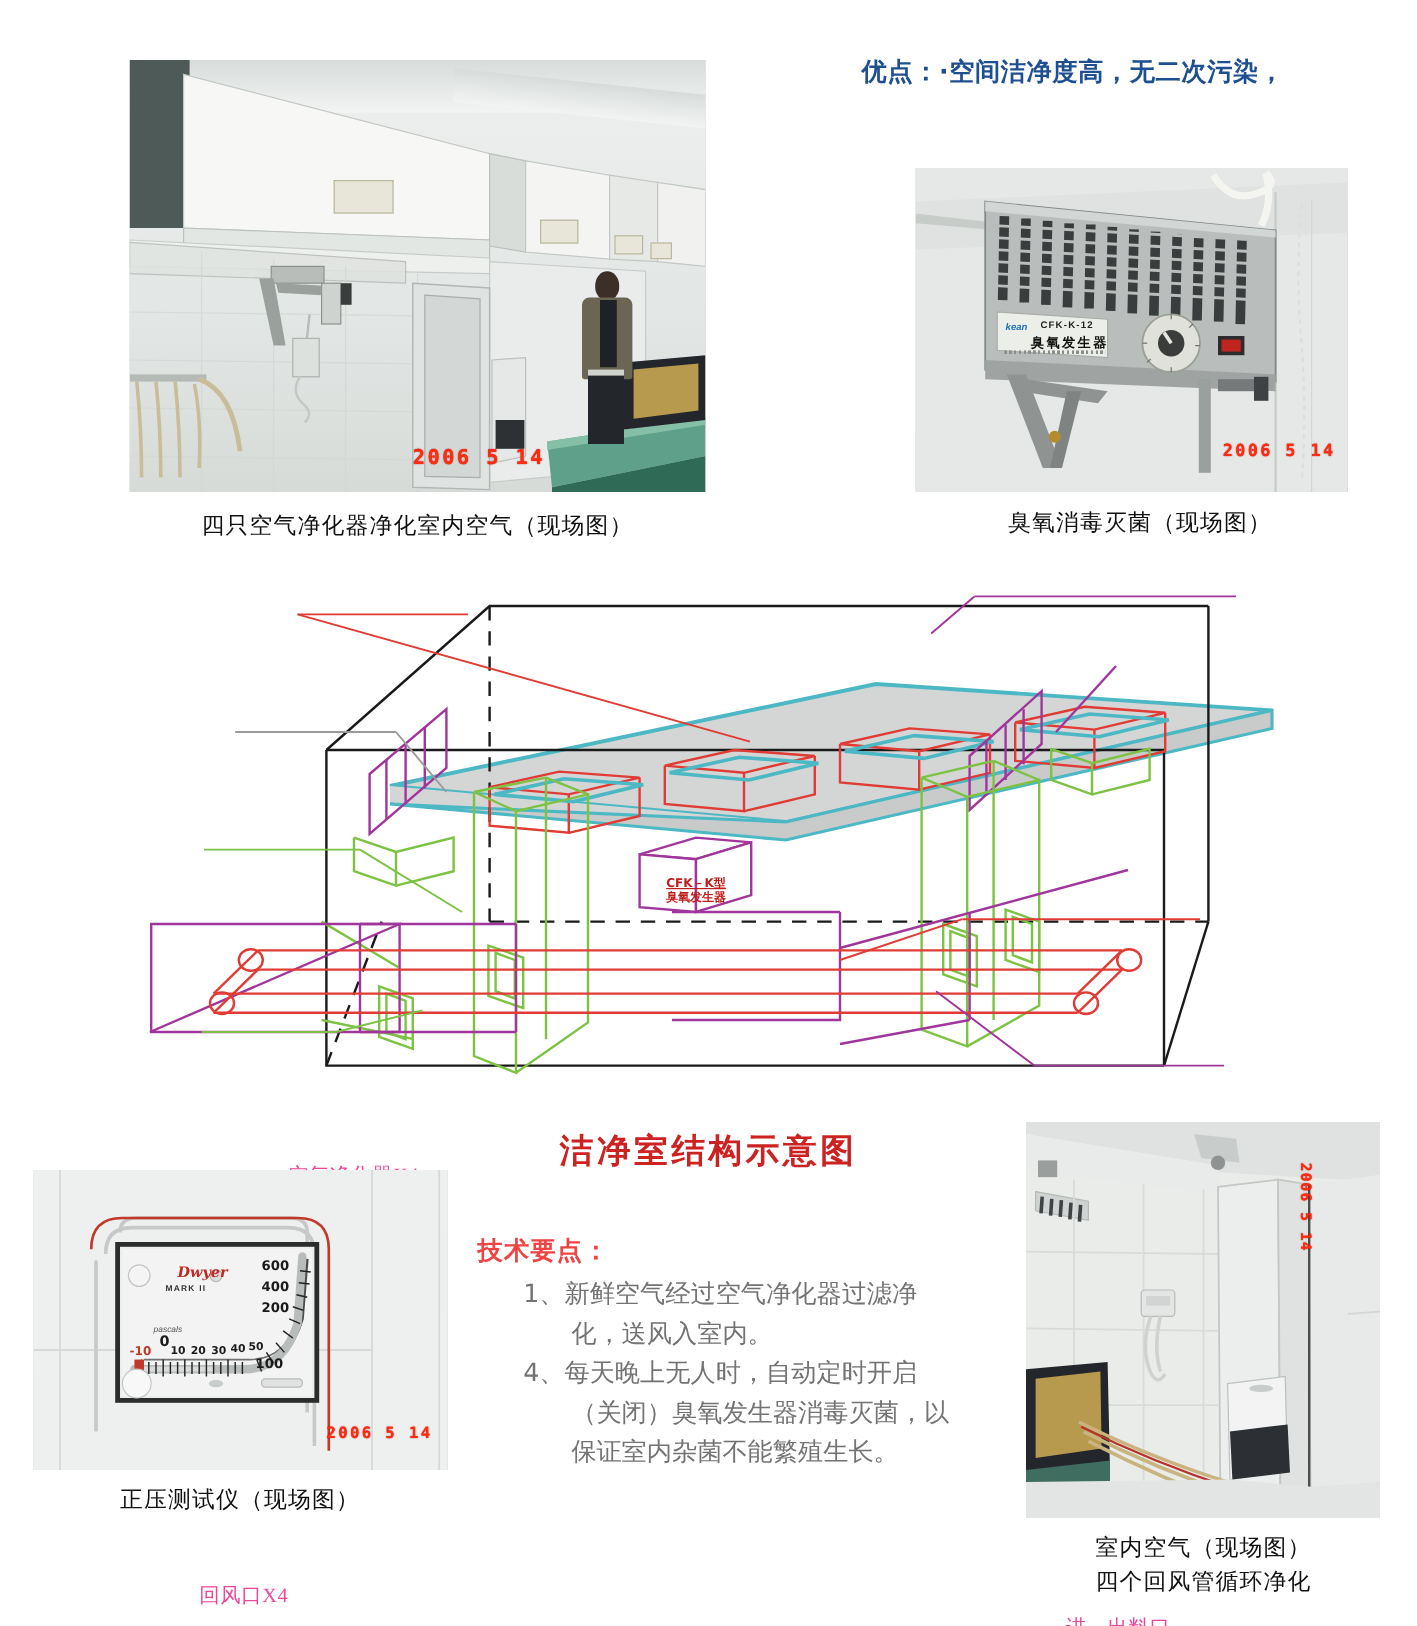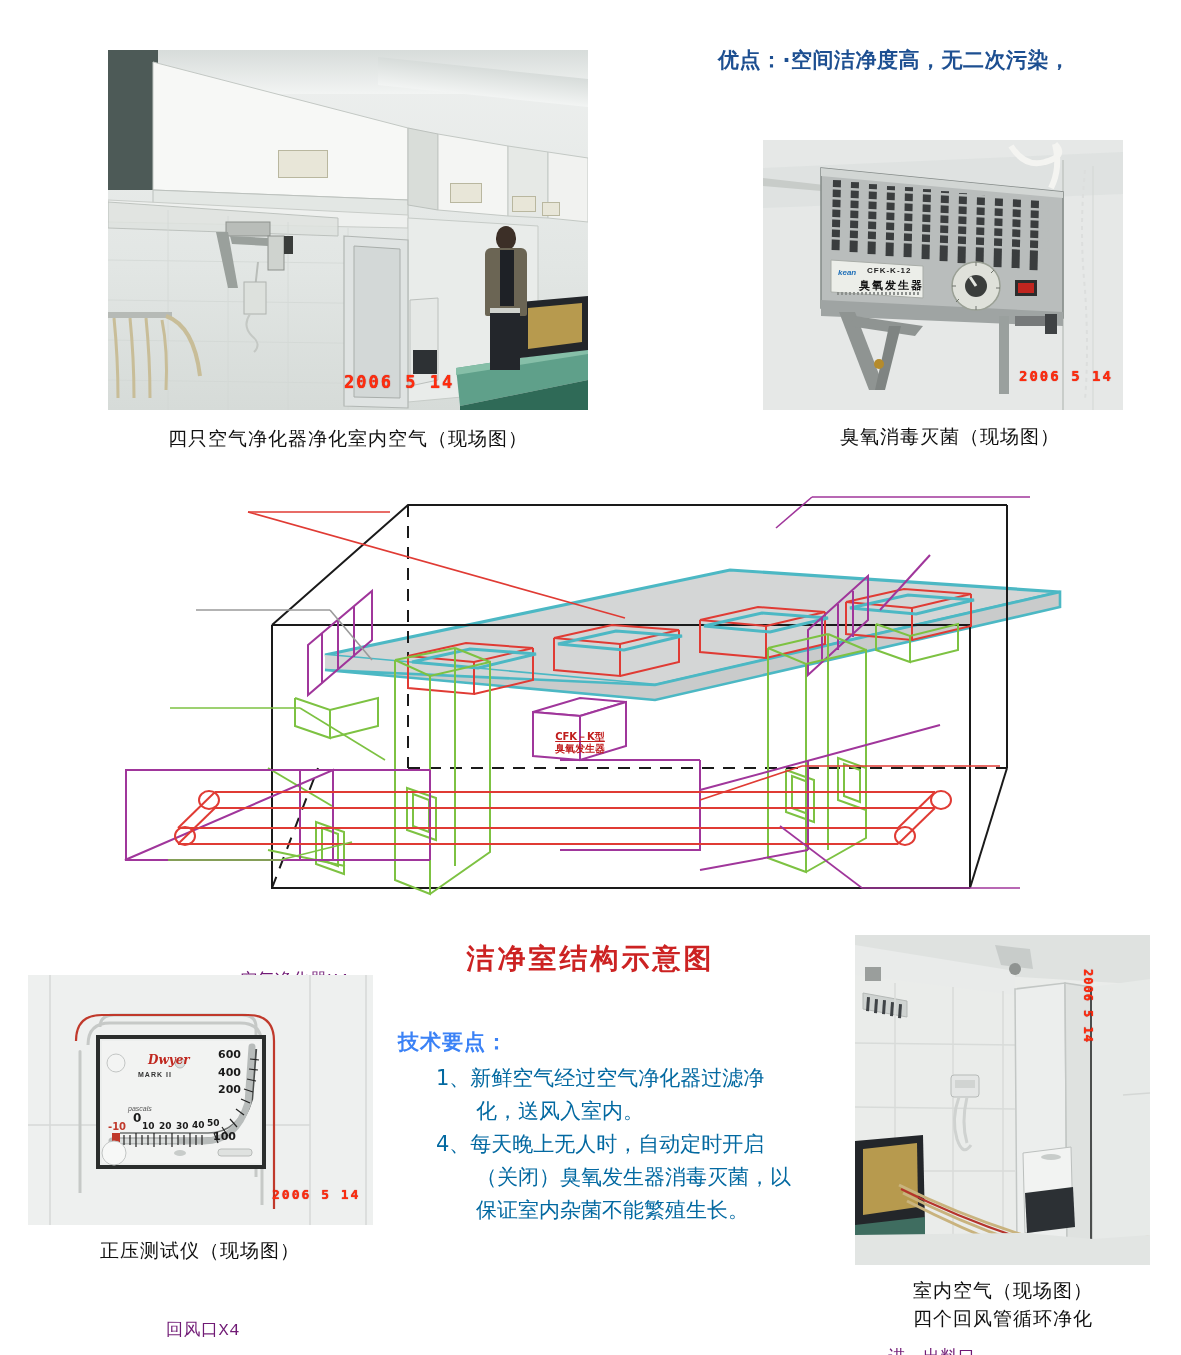--- a/index.html
+++ b/index.html
@@ -37,40 +37,40 @@
   .adv .l3{margin-left:30px;}
 
   
   #diagram{position:absolute;left:0;top:470px;width:1181px;height:470px;}
   .diagtitle{
     position:absolute;color:#cc2222;font-weight:bold;font-size:28px;
     letter-spacing:3px;left:0;width:1181px;text-align:center;top:940px;
     font-family:"DejaVu Sans","Liberation Sans",sans-serif;
   }
   .dlabel{
-    position:absolute;font-size:17px;letter-spacing:0.5px;color:#701a75;
-    white-space:nowrap;font-family:Liberation Mono, monospace;
+    position:absolute;font-size:17px;letter-spacing:0.5px;color:#ec4899;
+    white-space:nowrap;font-family:Liberation Serif, serif;
   }
   .ozlabel{
     position:absolute;color:#c01c1c;font-weight:bold;font-size:10px;
     line-height:12px;text-align:center;white-space:nowrap;
     font-family:"DejaVu Sans","Liberation Sans",sans-serif;
   }
 
   
   .tech{
     position:absolute;left:398px;top:1028px;width:400px;
     font-family:"DejaVu Sans","Liberation Sans",sans-serif;
   }
   .tech h3{
-    margin:0 0 6px 0;font-size:21px;color:#3b82f6;font-weight:bold;letter-spacing:1px;
+    margin:0 0 6px 0;font-size:21px;color:#ef4444;font-weight:bold;letter-spacing:1px;
   }
   .tech ol{margin:0;padding:0;list-style:none;}
   .tech li{
-    font-size:21px;line-height:33px;color:#0369a1;
+    font-size:21px;line-height:33px;color:#737373;
     text-indent:-40px;padding-left:78px;letter-spacing:0px;
   }
 
   
   .p1-wall{position:absolute;background:linear-gradient(180deg,#eef0ef 0%,#e2e6e4 60%,#d6dbd8 100%);}
   .p1-ceil{position:absolute;background:linear-gradient(180deg,#d7dcda,#f2f4f3);}
   .p1-plate{position:absolute;background:#e8e6d8;border:1px solid #b9b79f;}
   .p1-person-head{position:absolute;background:#3c2f27;border-radius:50% 50% 45% 45%;}
   .p1-person-body{position:absolute;background:#6b6554;}
   .p1-person-legs{position:absolute;background:#23262b;}

